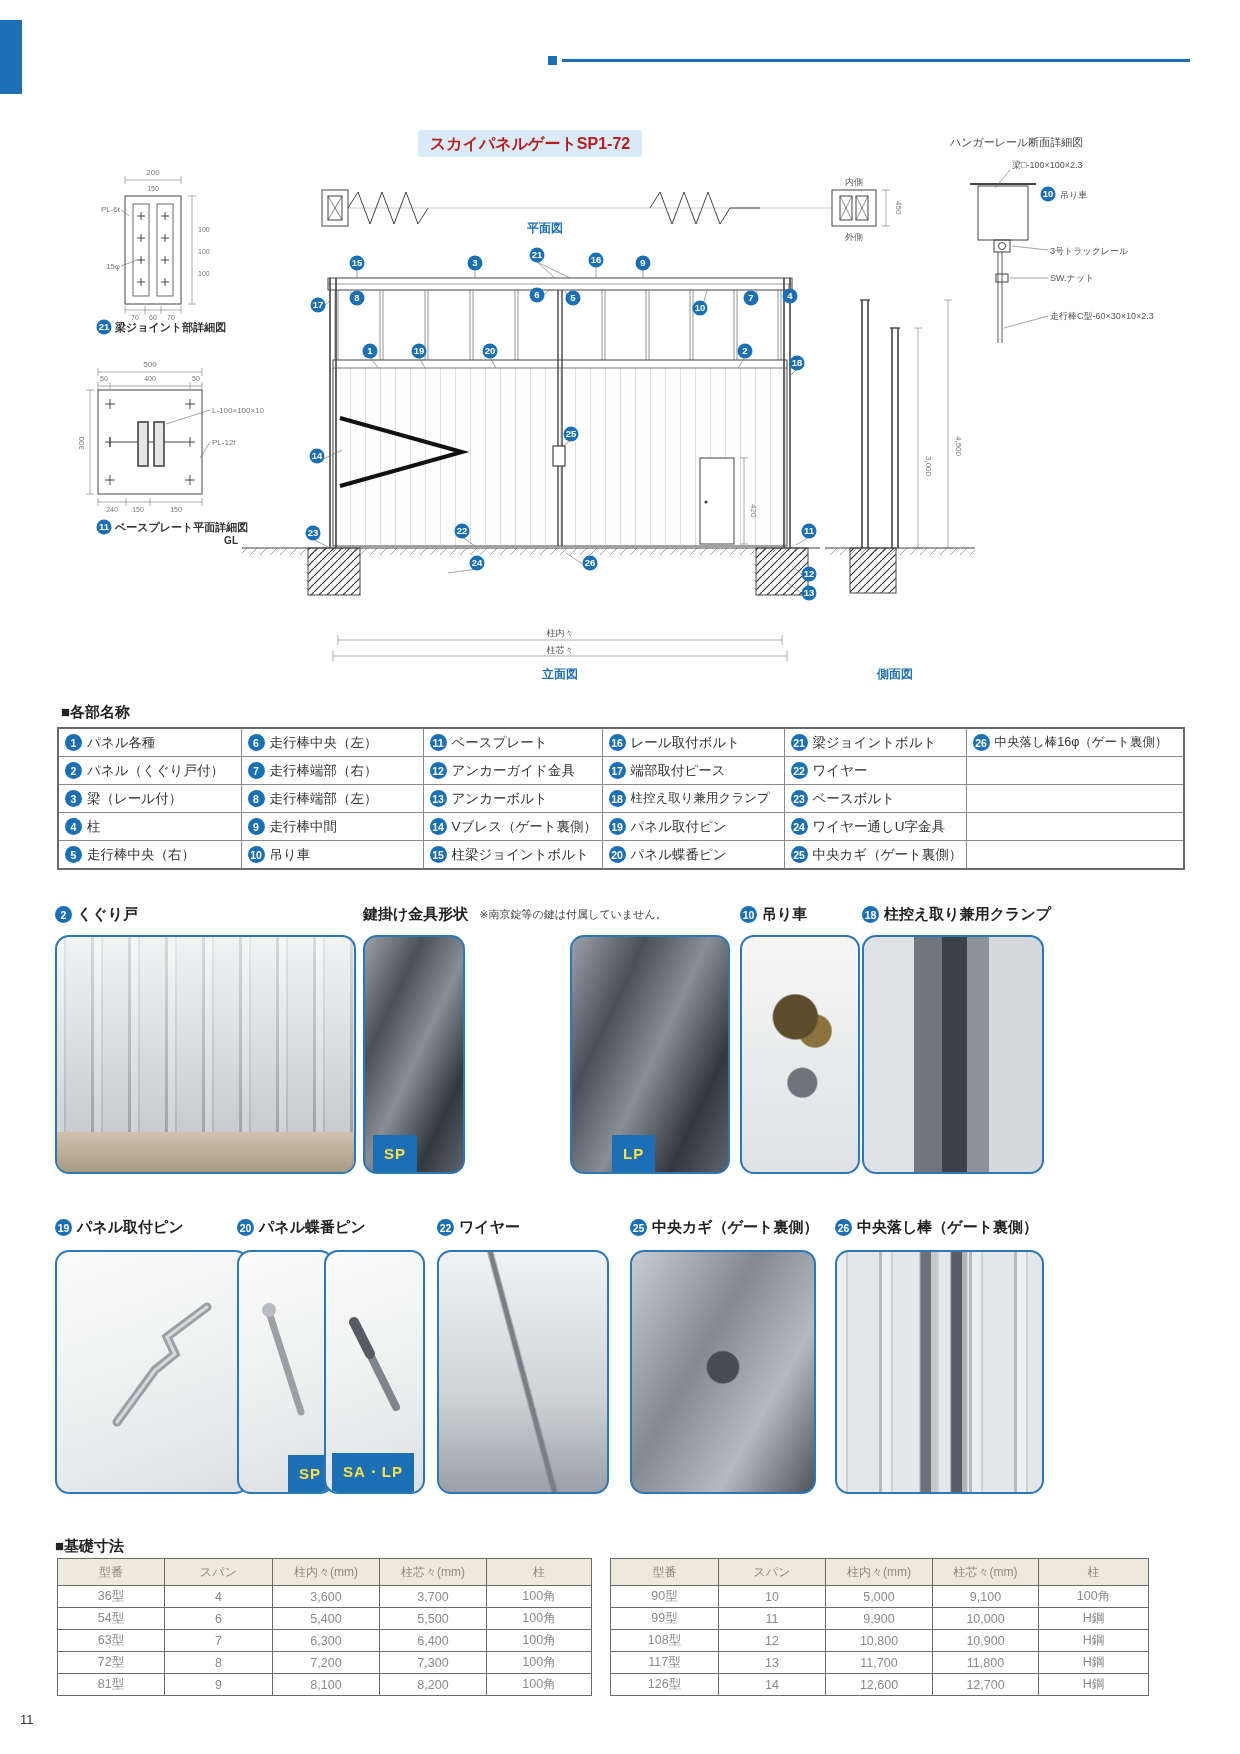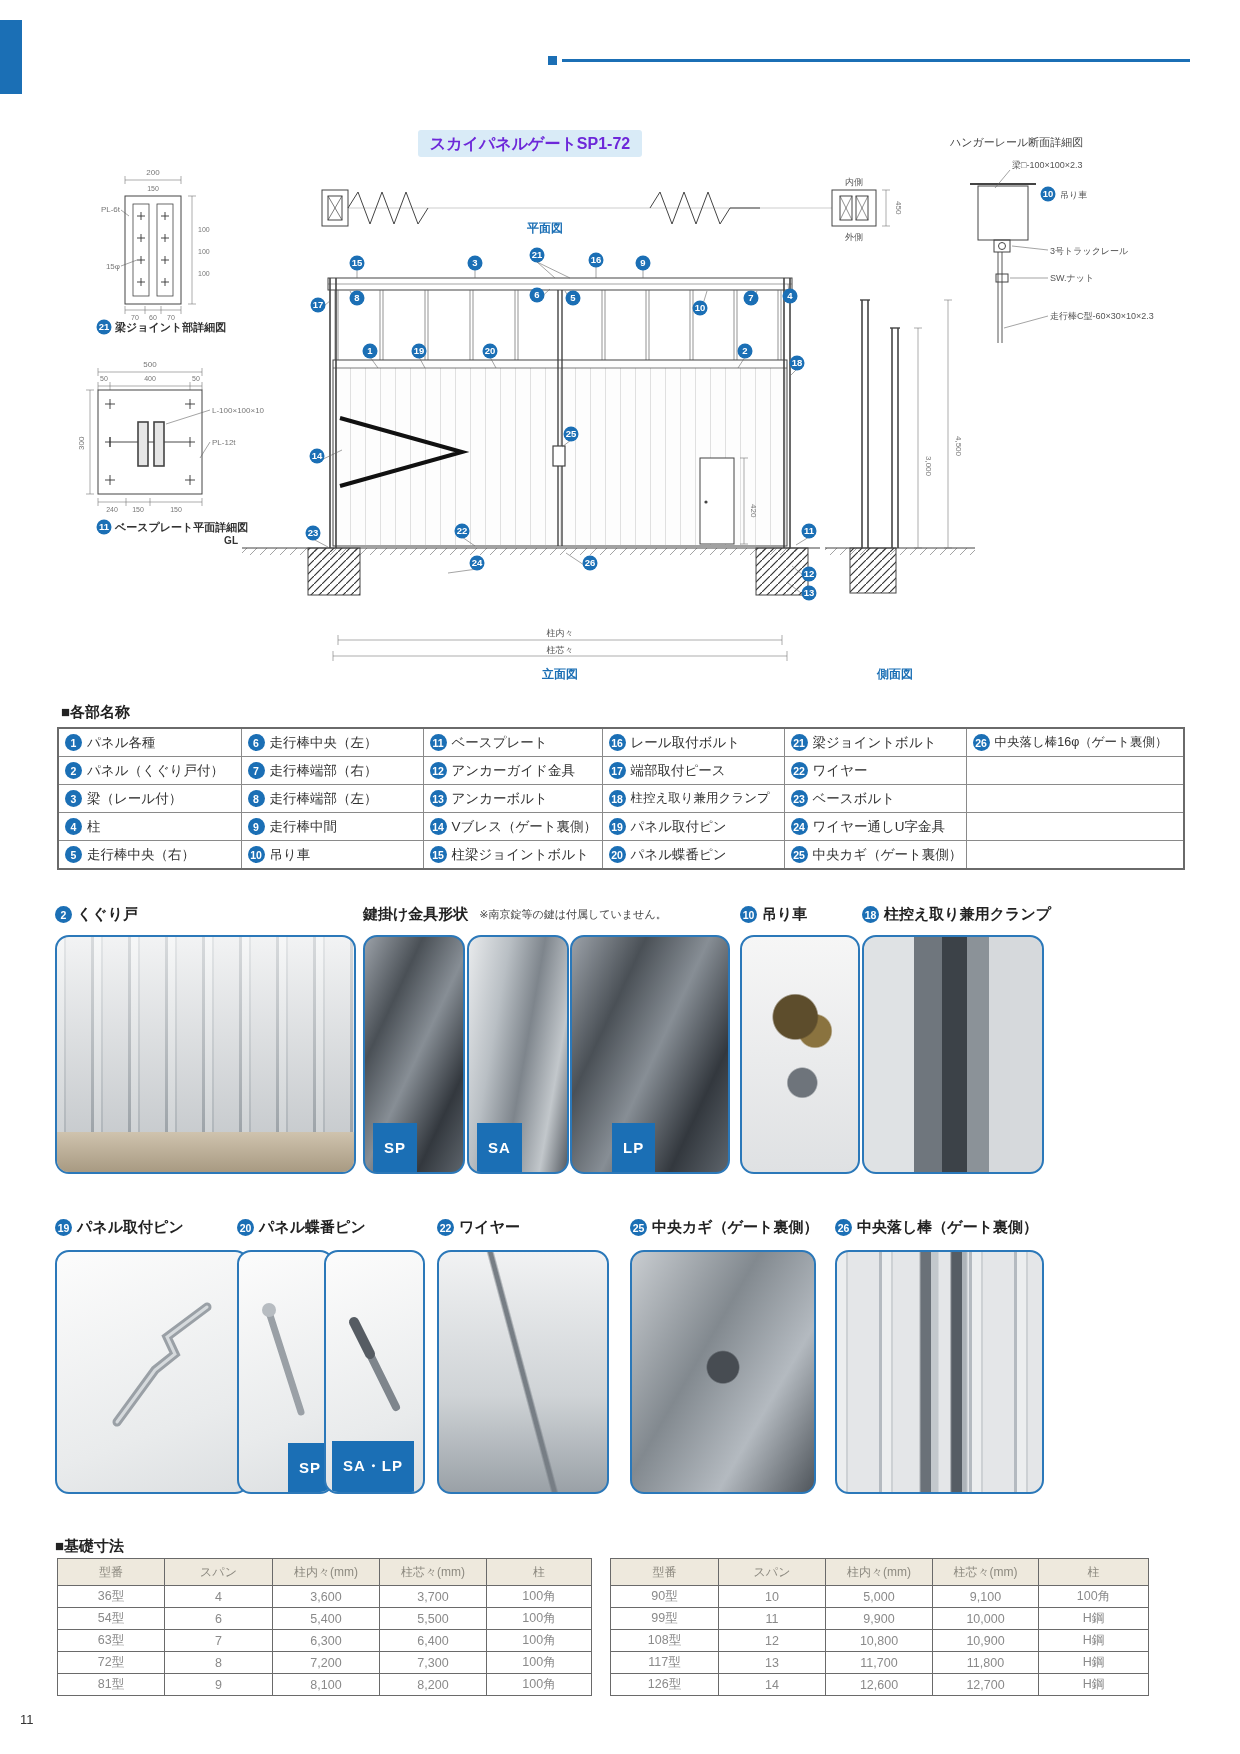--- a/index.html
+++ b/index.html
@@ -7,21 +7,21 @@
   .page{position:relative;width:1240px;height:1754px;background:#fff;overflow:hidden;}
   .abs{position:absolute;}
 
   
   .accent-bar{left:0;top:20px;width:22px;height:74px;background:#1b6fb5;}
   .page-title{left:44px;top:32px;font-size:30px;font-weight:bold;color:#1b6fb5;letter-spacing:1px;}
   .title-square{left:548px;top:56px;width:9px;height:9px;background:#1b6fb5;}
   .title-line{left:562px;top:59px;width:628px;height:3px;background:#1b6fb5;}
 
   
-  .product-label{left:418px;top:130px;width:224px;height:27px;background:#d9ebf7;color:#6d28d9;
+  .product-label{left:418px;top:130px;width:224px;height:27px;background:#d9ebf7;color:#b91c1c;
     font-size:16px;font-weight:bold;text-align:center;line-height:27px;border-radius:3px;}
 
   
   .drawing-wrap{left:50px;top:128px;width:1140px;height:560px;}
   svg text{font-family:"Liberation Sans","DejaVu Sans",sans-serif;}
   .t-blue{fill:#1b6fb5;font-size:12px;font-weight:bold;}
   .t-dim{fill:#777;font-size:8px;}
   .t-dim2{fill:#777;font-size:7px;}
   .t-lab{fill:#555;font-size:9px;}
   .t-title{fill:#444;font-size:11px;}
@@ -37,22 +37,22 @@
   .parts-table td{border:1px solid #8a8a8a;height:27px;padding:0 6px;font-size:13.5px;color:#333;
     font-weight:500;white-space:nowrap;overflow:hidden;}
   .cellflex{display:flex;align-items:center;gap:5px;}
   .badge{display:inline-flex;align-items:center;justify-content:center;width:17px;height:17px;
     border-radius:50%;background:#1b6fb5;color:#fff;font-size:10.5px;font-weight:bold;flex:0 0 17px;}
 
   
   .hdr{display:flex;align-items:center;gap:5px;font-weight:bold;font-size:15px;color:#222;white-space:nowrap;}
   .hdr .note{font-size:11px;font-weight:normal;color:#444;margin-left:6px;}
   .ph{position:absolute;border:2px solid #2b78b9;border-radius:14px;overflow:hidden;background:#eef0f2;}
-  .tag{position:absolute;bottom:0;background:#1b6fb5;color:#ffffff;font-weight:bold;font-size:15px;
-    padding:16px 11px;letter-spacing:1px;}
+  .tag{position:absolute;bottom:0;background:#1b6fb5;color:#fde047;font-weight:bold;font-size:15px;
+    padding:10px 11px;letter-spacing:1px;}
   .tex-gate{background:
     linear-gradient(180deg,rgba(255,255,255,.55),rgba(120,128,134,.25) 85%),
     repeating-linear-gradient(90deg,#eceeef 0 7px,#c2c7cb 7px 9px,#e2e4e6 9px 34px,#a8aeb3 34px 37px);}
   .floor{position:absolute;left:0;right:0;bottom:0;height:17%;background:linear-gradient(180deg,#cfc3ae,#a89a82);}
   .tex-metal{background:linear-gradient(115deg,#9ba1a8 0%,#4a5056 28%,#878e95 52%,#33383e 78%,#5d646b 100%);}
   .tex-metal2{background:linear-gradient(100deg,#e8eaec 0%,#b9bfc4 30%,#7e858c 55%,#c2c7cb 80%,#565c63 100%);}
   .tex-post{background:linear-gradient(90deg,#dfe2e4 0 28%,#6f767d 28% 44%,#3c4248 44% 58%,#8b9298 58% 70%,#d6d9dc 70% 100%);}
   .tex-white{background:linear-gradient(160deg,#fcfcfc,#e9ebec 70%,#dcdfe1);}
   .tex-trolley{background:
     radial-gradient(circle at 46% 34%,#5d4d2c 0 13%,rgba(0,0,0,0) 14%),
@@ -550,23 +550,20 @@
     <div class="floor"></div>
   </div>
 
   <div class="abs hdr" style="left:363px;top:905px;">
     <span>鍵掛け金具形状</span>
     <span class="note">※南京錠等の鍵は付属していません。</span>
   </div>
   <div class="ph tex-metal" style="left:363px;top:935px;width:98px;height:235px;">
     <span class="tag" style="left:8px;">SP</span>
   </div>
-  <div class="ph tex-metal2" style="left:467px;top:935px;width:98px;height:235px;">
-    <span class="tag" style="left:8px;">SA</span>
-  </div>
   <div class="ph tex-metal" style="left:570px;top:935px;width:156px;height:235px;">
     <span class="tag" style="left:40px;">LP</span>
   </div>
 
   <div class="abs hdr" style="left:740px;top:905px;">
     <span class="badge">10</span>
     <span>吊り車</span>
   </div>
   <div class="ph tex-trolley" style="left:740px;top:935px;width:116px;height:235px;"></div>
 

